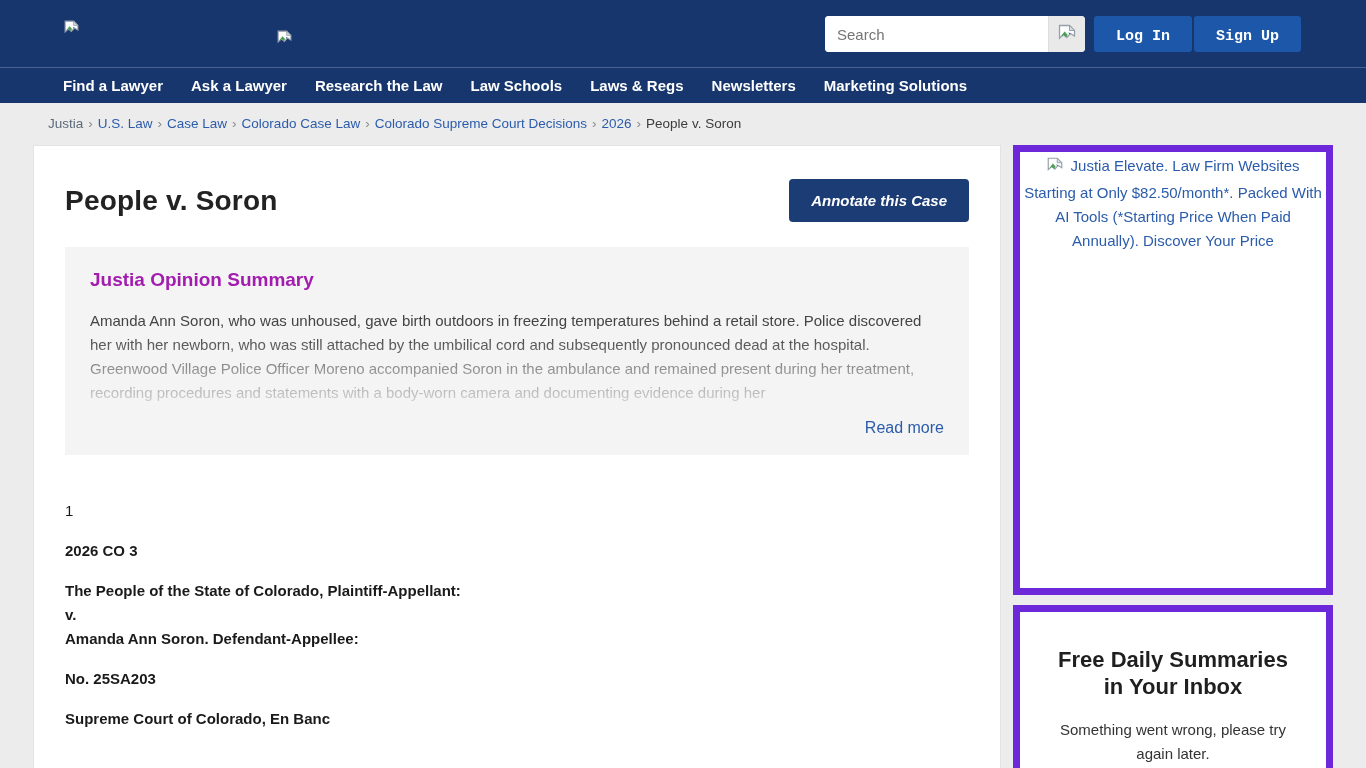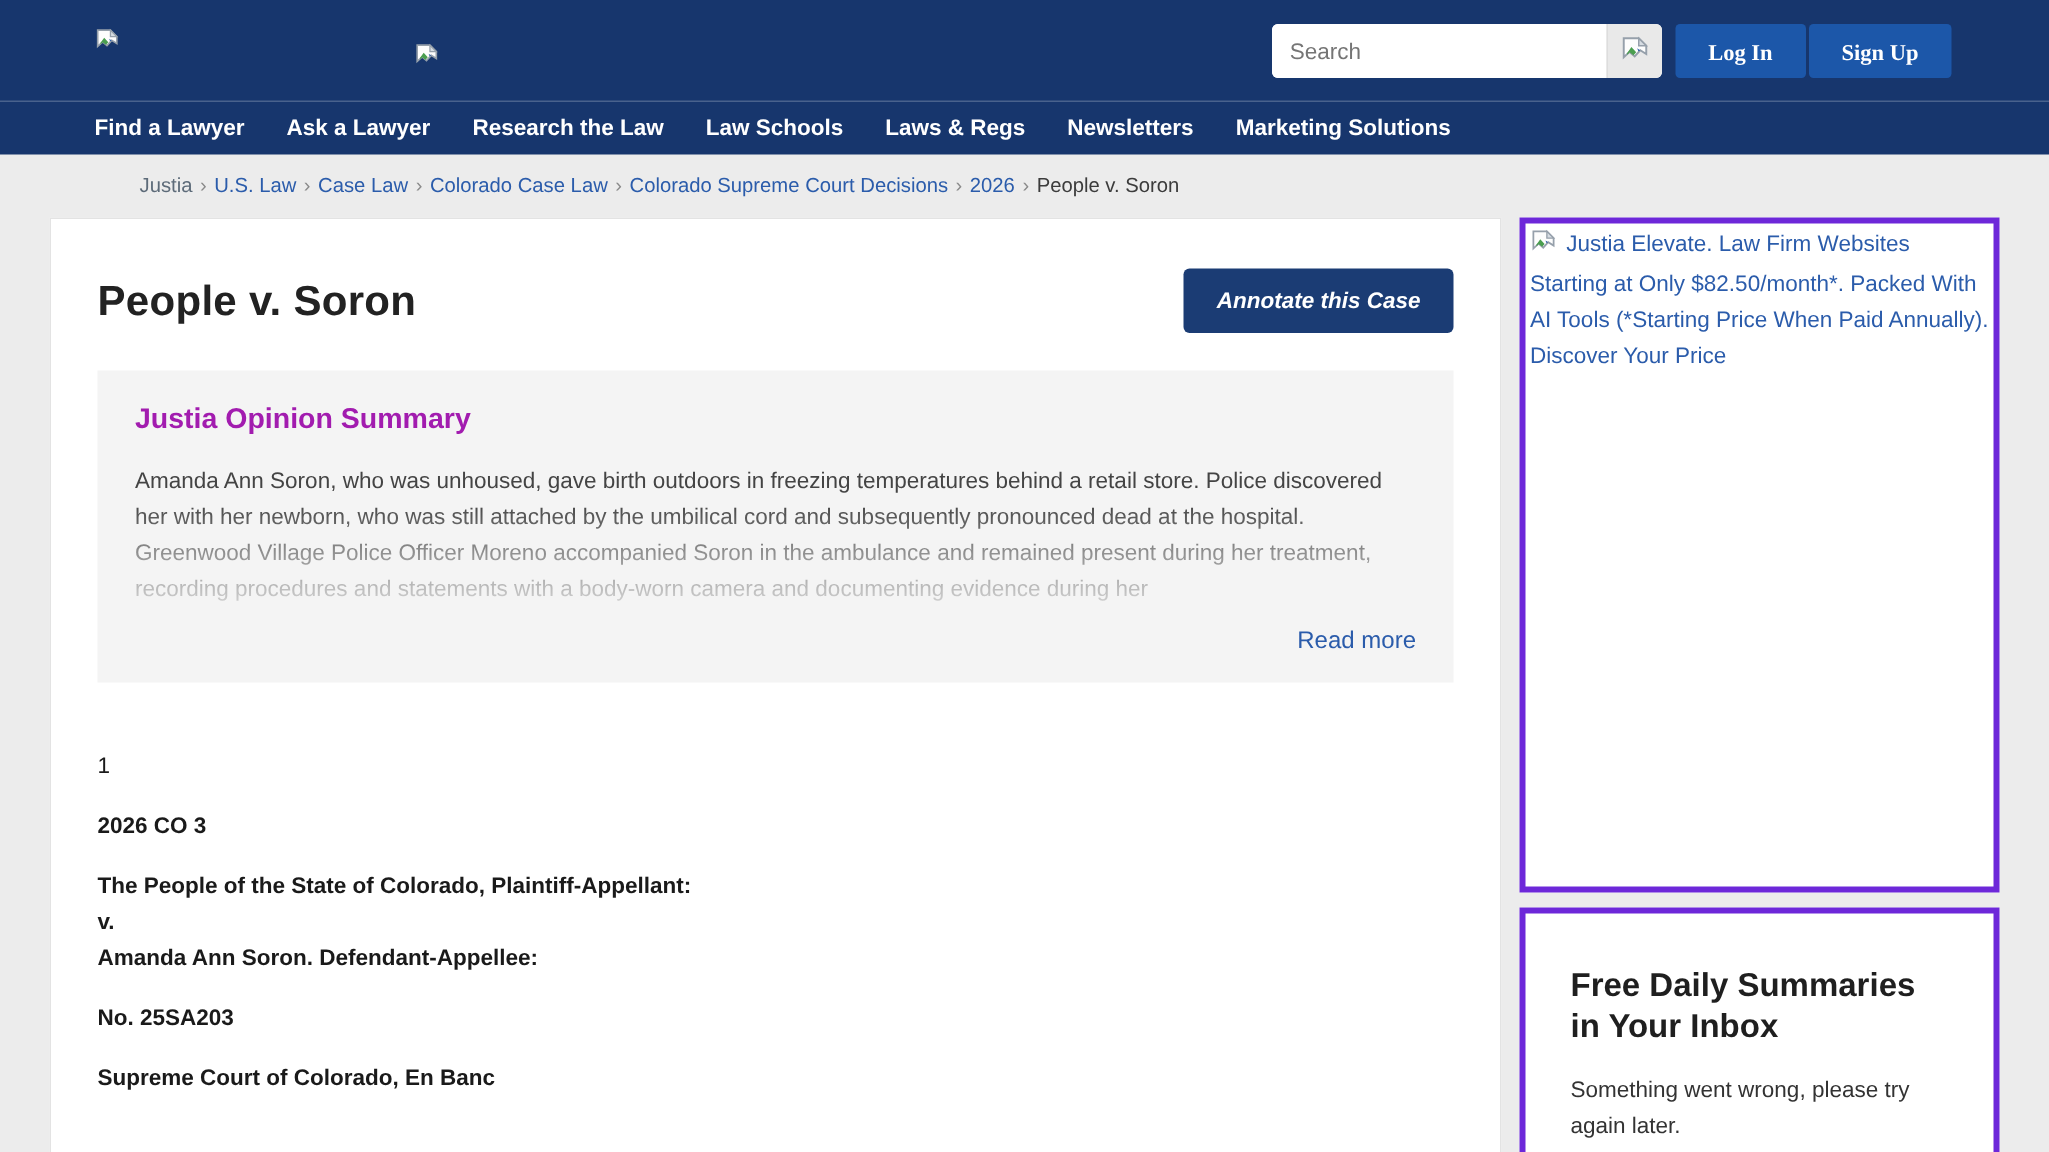--- a/index.html
+++ b/index.html
@@ -36,36 +36,36 @@
     font-family:inherit;color:#333;
   }
   .searchbox input::placeholder{color:#757575;opacity:1;}
   .search-btn{
     width:40px;background:#e9e9e9;border:none;cursor:pointer;
     display:flex;align-items:center;justify-content:center;border-left:1px solid #ddd;
   }
   .auth-btns{display:flex;margin-left:9px;}
   .auth-btn{
     background:var(--action_blue);color:#fff;border:none;cursor:pointer;
-    font-family:Liberation Serif, serif;font-size:15px;font-weight:bold;
+    font-family:Liberation Mono, monospace;font-size:15px;font-weight:bold;
     height:36px;padding:12px 22px;border-radius:3px;
   }
   .auth-btn + .auth-btn{margin-left:2px;}
   .main-nav{
     display:flex;gap:28px;align-items:center;
     margin:0 0 0 0;padding:0 63px;height:36px;
     border-top:1px solid rgba(255,255,255,0.22);
   }
   .nav-item{
     color:#fff;font-size:15px;font-weight:bold;text-decoration:none;
     white-space:nowrap;cursor:pointer;
   }
   
   .breadcrumb{
-    padding:13px 0 0 93px;font-size:13.5px;color:#6c6c6c;height:42px;
+    padding:13px 0 0 48px;font-size:13.5px;color:#6c6c6c;height:42px;
   }
   .breadcrumb a{color:var(--link_blue);text-decoration:none;cursor:pointer;}
   .breadcrumb a.muted{color:#5d6b79;}
   .breadcrumb .sep{color:#8a8a8a;margin:0 5px;}
   .breadcrumb .current{color:#3c3c3c;}
   
   .content-row{display:flex;align-items:flex-start;padding:0 33px;gap:12px;}
   .main-card{
     width:968px;background:#fff;border:1px solid #e3e3e3;
     padding:33px 31px 40px 31px;min-height:623px;
@@ -86,21 +86,21 @@
     background:linear-gradient(to bottom,rgba(244,244,244,0) 0%,rgba(244,244,244,0.45) 50%,rgba(244,244,244,0.82) 100%);
   }
   .read-more-row{text-align:right;margin-top:14px;}
   .read-more-row a{color:var(--link_blue);font-size:16px;text-decoration:none;cursor:pointer;text-align:center;}
   .opinion{margin-top:44px;font-size:15px;line-height:24px;color:#1a1a1a;}
   .opinion p{margin:16px 0;}
   .opinion .b{font-weight:bold;}
   .opinion .caption span{display:block;}
   
   .sidebar{width:320px;display:flex;flex-direction:column;gap:10px;}
-  .side-card{background:#fff;border:4px solid #6d28d9;}
+  .side-card{background:#fff;border:7px solid #6d28d9;text-align:center;}
   .ad-card{height:450px;padding:2px 3px;}
   .ad-link{
     color:var(--link_blue);font-size:15px;line-height:24px;
     text-decoration:none;cursor:pointer;display:block;
   }
   .ad-link .broken{vertical-align:-3px;margin-right:2px;}
   .news-card{min-height:210px;padding:34px 30px;}
   .news-heading{font-size:22px;line-height:27px;font-weight:bold;color:#1f1f1f;}
   .news-error{font-size:15px;line-height:24px;color:#333;margin-top:18px;}
 </style>

